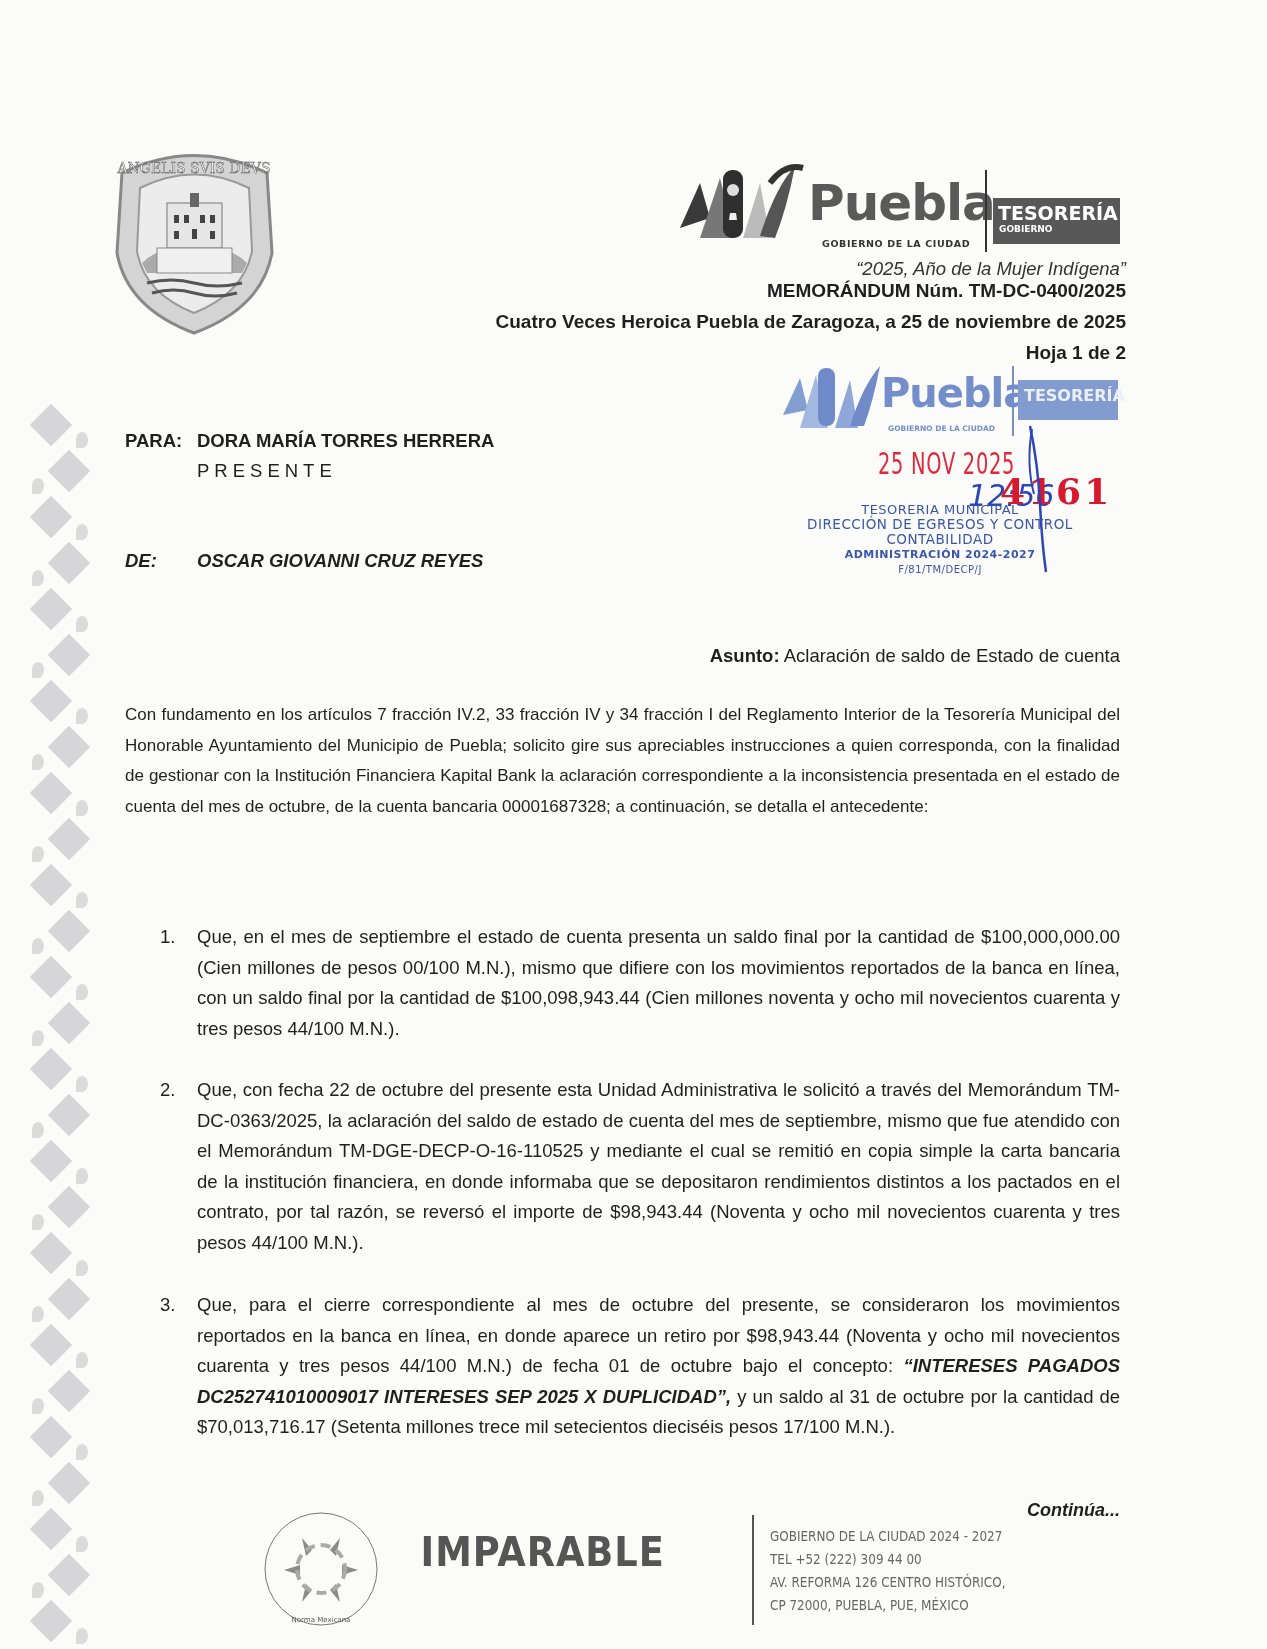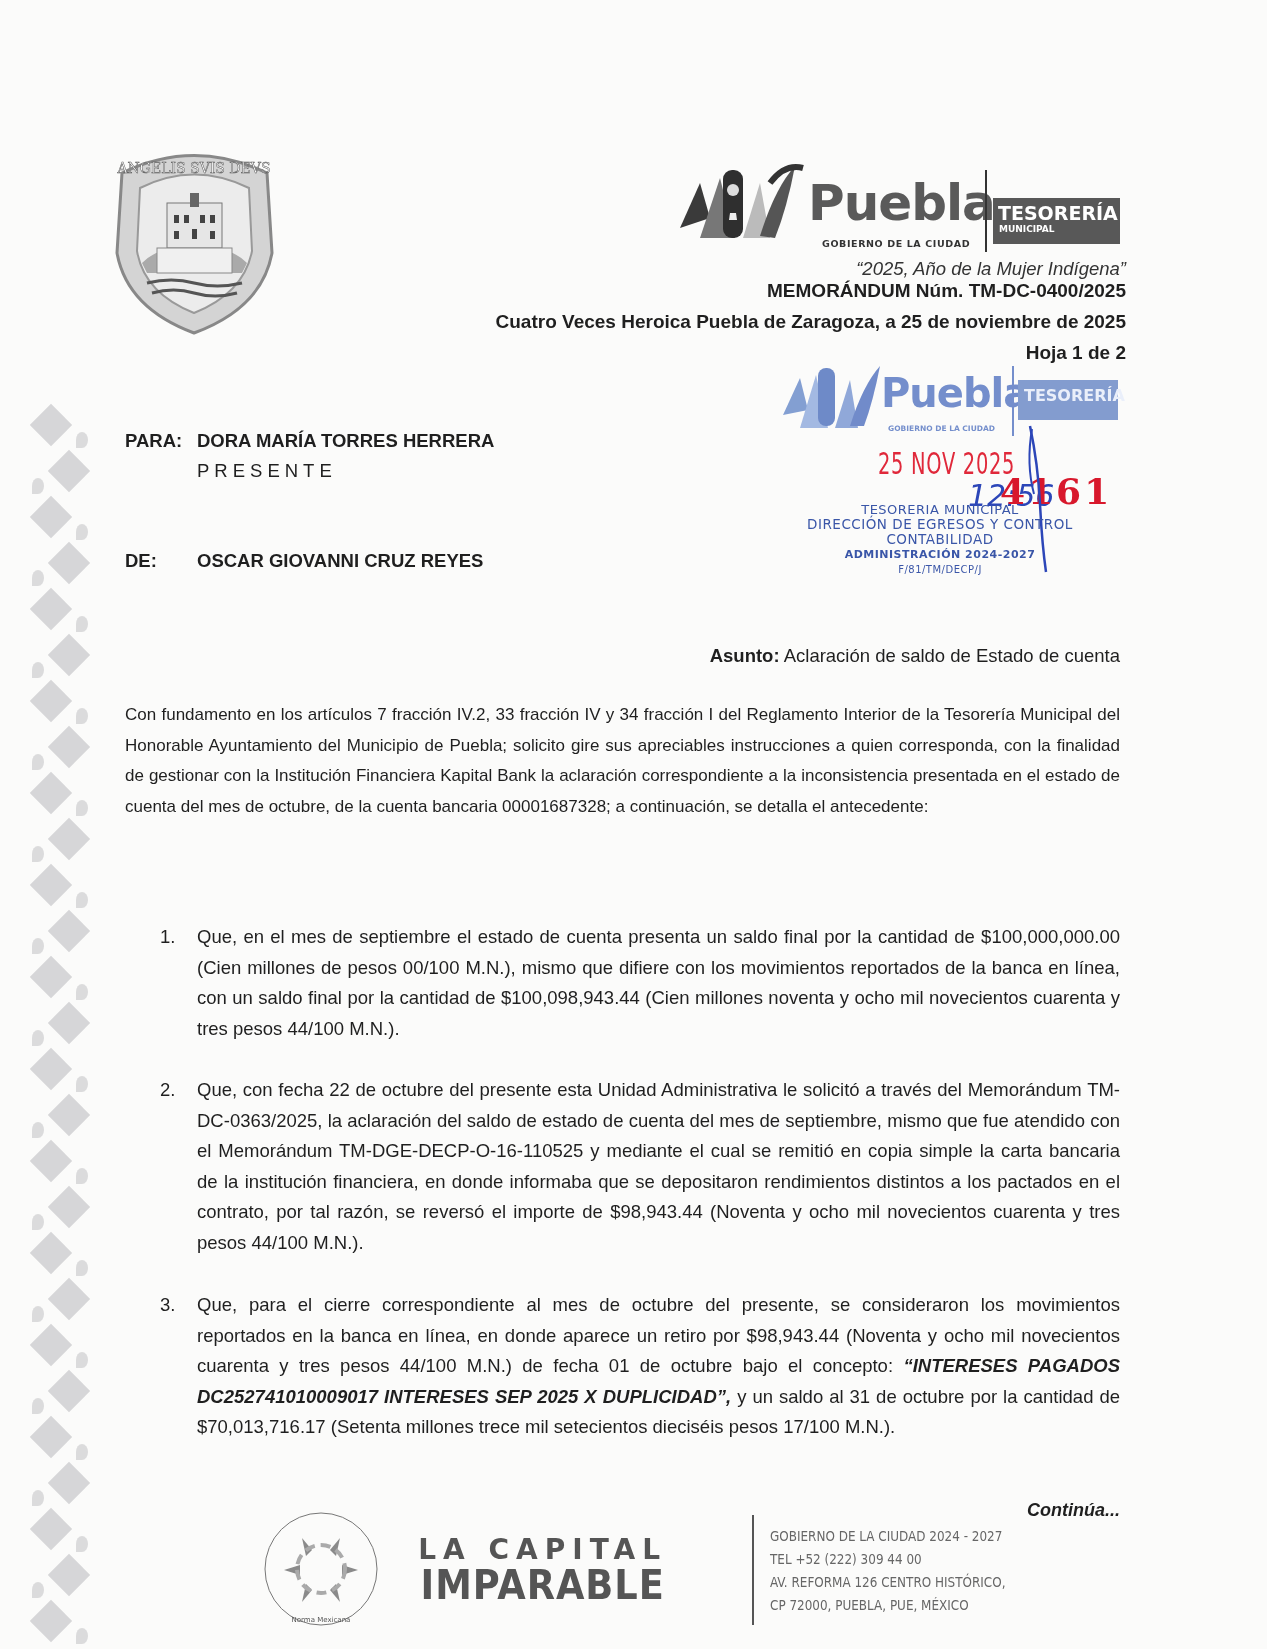--- a/index.html
+++ b/index.html
@@ -144,21 +144,21 @@
     <path d="M55 55 L61 55 L62 62 L54 62 Z" fill="#eee"></path>
     <path d="M68 80 L85 25 L95 80 Z" fill="#bbb"></path>
     <path d="M85 78 Q100 30 120 8 Q112 50 100 80 Z" fill="#555"></path>
     <path d="M95 25 Q110 5 128 10" stroke="#333" stroke-width="6" fill="none"></path>
   </svg>
   <div style="position:absolute;left:133px;top:16px;font-family:'DejaVu Sans',sans-serif;font-weight:bold;font-size:50px;color:#5a5a5a;letter-spacing:-1px;">Puebla</div>
   <div style="position:absolute;left:147px;top:80px;font-family:'DejaVu Sans',sans-serif;font-weight:bold;font-size:9.5px;color:#333;letter-spacing:.6px;">GOBIERNO DE LA CIUDAD</div>
   <div style="position:absolute;left:310px;top:12px;width:2px;height:82px;background:#333;"></div>
   <div style="position:absolute;left:318px;top:40px;width:127px;height:46px;background:#585858;color:#fff;font-family:'DejaVu Sans',sans-serif;">
     <div style="font-weight:bold;font-size:19px;padding:4px 0 0 5px;">TESORERÍA</div>
-    <div style="font-weight:bold;font-size:9px;padding-left:6px;">MUNICIPAL</div>
+    <div style="font-weight:bold;font-size:9px;padding-left:6px;">GOBIERNO</div>
   </div>
 </div>
 
 <div class="abs hdr-text slogan">“2025, Año de la Mujer Indígena”</div>
 <div class="abs hdr-text memo">MEMORÁNDUM Núm. TM-DC-0400/2025</div>
 <div class="abs hdr-text dateline">Cuatro Veces Heroica Puebla de Zaragoza, a 25 de noviembre de 2025</div>
 <div class="abs hdr-text hoja">Hoja 1 de 2</div>
 
 <div class="abs logo2">
   <svg width="110" height="80" viewBox="0 0 110 80" style="position:absolute;left:0;top:0">
@@ -188,21 +188,21 @@
   <div class="l2">DIRECCIÓN DE EGRESOS Y CONTROL</div>
   <div class="l3">CONTABILIDAD</div>
   <div class="l4">ADMINISTRACIÓN 2024-2027</div>
   <div class="l5">F/81/TM/DECP/J</div>
 </div>
 
 <div class="abs addr" style="left:125px;top:426px;">
   <div><span class="lbl">PARA:</span><span class="nm">DORA MARÍA TORRES HERRERA</span></div>
   <div class="ind spaced">PRESENTE</div>
 </div>
-<div class="abs addr" style="left:125px;top:546px;">
+<div class="abs addr" style="left:125px;top:546px;font-style:italic;">
   <div><span class="lbl">DE:</span><span class="nm">OSCAR GIOVANNI CRUZ REYES</span></div>
 </div>
 
 <div class="abs asunto"><b>Asunto:</b><span> Aclaración de saldo de Estado de cuenta</span></div>
 
 <div class="abs body" style="top:700px;">Con fundamento en los artículos 7 fracción IV.2, 33 fracción IV y 34 fracción I del Reglamento Interior de la Tesorería Municipal del Honorable Ayuntamiento del Municipio de Puebla; solicito gire sus apreciables instrucciones a quien corresponda, con la finalidad de gestionar con la Institución Financiera Kapital Bank la aclaración correspondiente a la inconsistencia presentada en el estado de cuenta del mes de octubre, de la cuenta bancaria 00001687328; a continuación, se detalla el antecedente:</div>
 
 <div class="item" style="top:922px;">
   <span class="num">1.</span>
   <div class="txt">Que, en el mes de septiembre el estado de cuenta presenta un saldo final por la cantidad de $100,000,000.00 (Cien millones de pesos 00/100 M.N.), mismo que difiere con los movimientos reportados de la banca en línea, con un saldo final por la cantidad de $100,098,943.44 (Cien millones noventa y ocho mil novecientos cuarenta y tres pesos 44/100 M.N.).</div>
@@ -226,21 +226,20 @@
     <path d="M22 60 L38 55 L38 65 Z"></path>
       <path d="M96 60 L80 55 L80 65 Z"></path>
     <path d="M40 92 L50 80 L44 74 Z"></path>
       <path d="M78 92 L68 80 L74 74 Z"></path>
   </g>
   <circle cx="59" cy="59" r="24" fill="none" stroke="#aaa" stroke-width="4" stroke-dasharray="10 6"></circle>
   <text x="59" y="112" text-anchor="middle" font-size="7" fill="#555" font-family="DejaVu Sans, sans-serif">Norma Mexicana</text>
 </svg>
 
 <div class="abs capital">
-  <div class="a">LA CAPITAL</div>
   <div class="b">IMPARABLE</div>
 </div>
 
 <div class="abs footer-div"></div>
 <div class="abs footer-info">
   <div>GOBIERNO DE LA CIUDAD 2024 - 2027</div>
   <div>TEL +52 (222) 309 44 00</div>
   <div>AV. REFORMA 126 CENTRO HISTÓRICO,</div>
   <div>CP 72000, PUEBLA, PUE, MÉXICO</div>
 </div>

